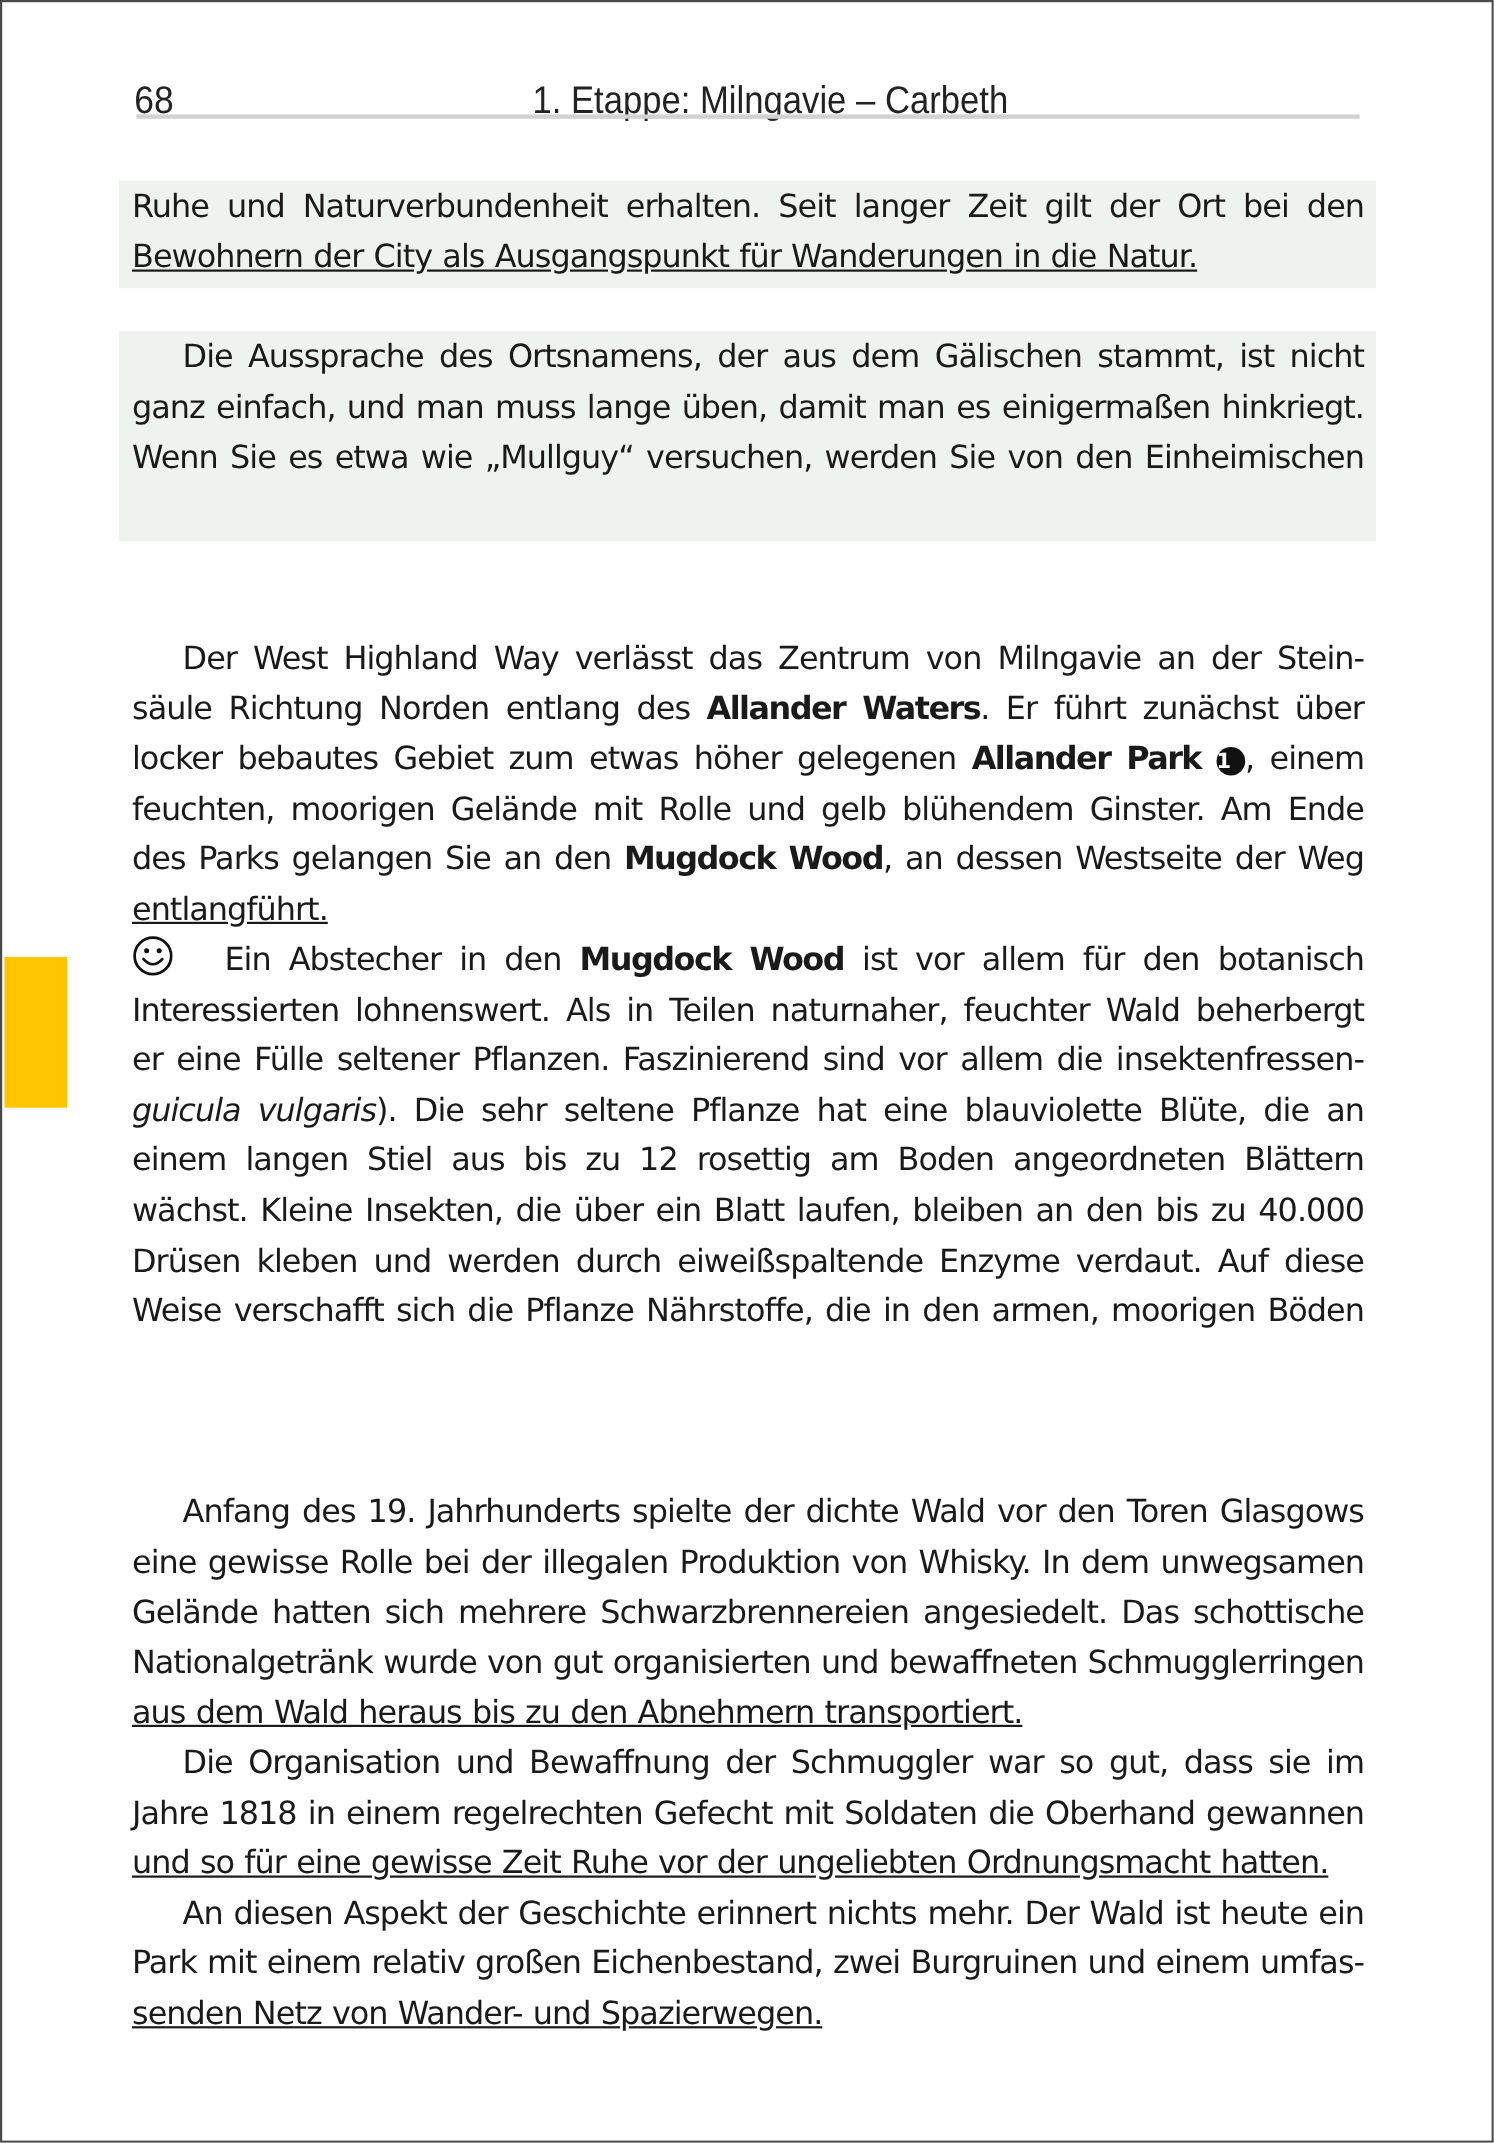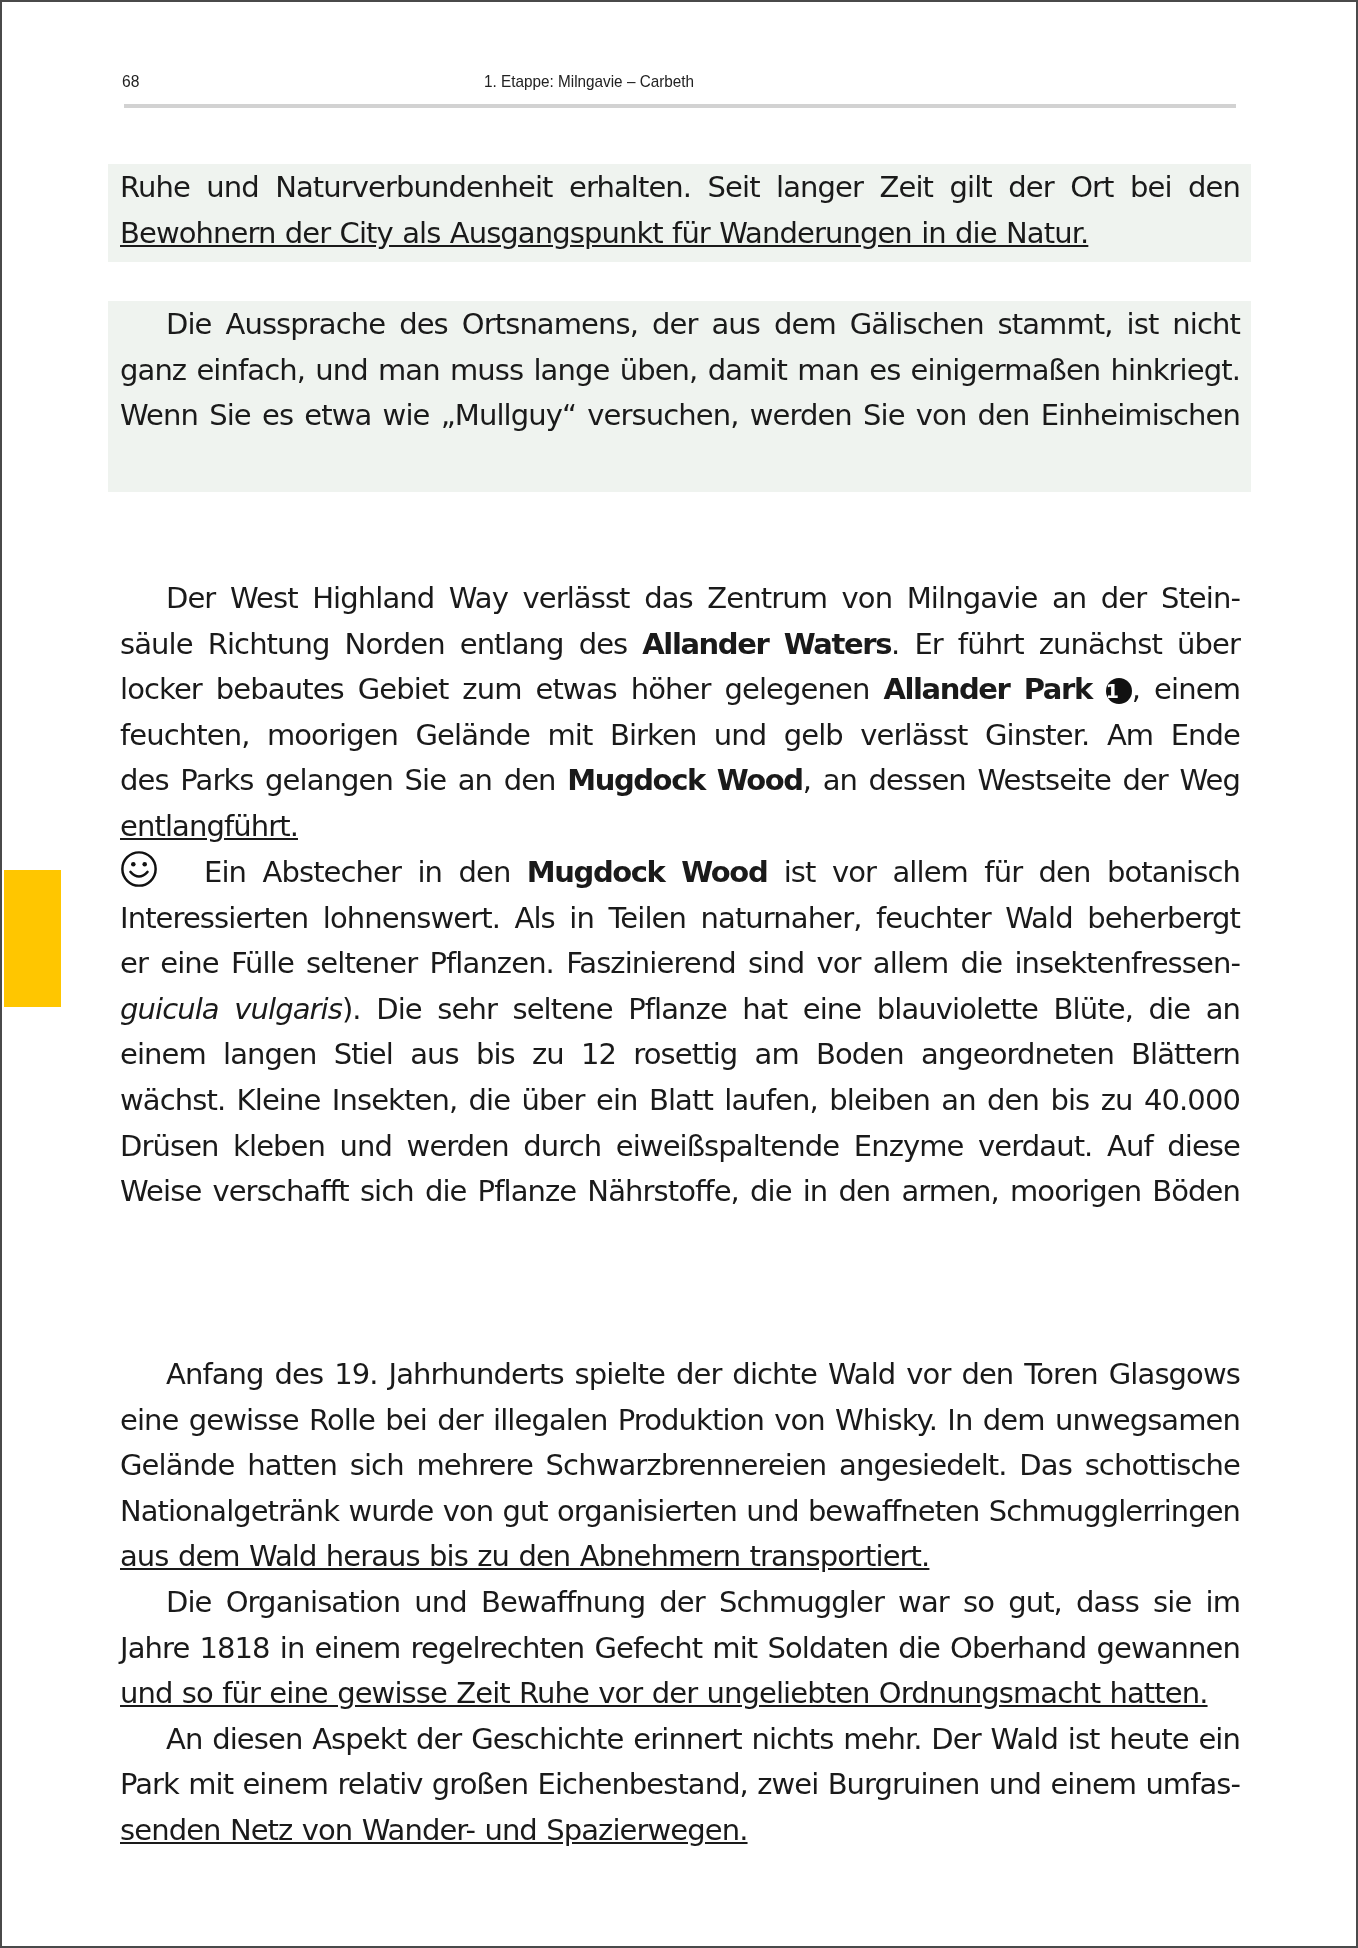--- a/index.html
+++ b/index.html
@@ -23,21 +23,21 @@
       border: 2px solid #4a4a4a;
       background: #ffffff;
     }
     .header {
       position: absolute;
       left: 120px;
       top: 66px;
       width: 1116px;
       height: 40px;
       font-family: "Liberation Sans", sans-serif;
-      font-size: 17px;
+      font-size: 35px;
       color: #222;
     }
     .header .page-num {
       position: absolute;
       left: 0; top: 4px;
       transform: scaleX(0.92);
       transform-origin: left top;
     }
     .header .running-title {
       position: absolute;
@@ -137,21 +137,21 @@
   <div class="text-block" style="top:300px;">
     <span class="line" style="padding-left:46px;">Die Aussprache des Ortsnamens, der aus dem Gälischen stammt, ist nicht</span>
     <span class="line">ganz einfach, und man muss lange üben, damit man es einigermaßen hinkriegt.</span>
     <span class="line">Wenn Sie es etwa wie „Mullguy“ versuchen, werden Sie von den Einheimischen</span>
   </div>
 
   <div class="text-block" style="top:574px;">
     <span class="line" style="padding-left:46px;">Der West Highland Way verlässt das Zentrum von Milngavie an der Stein-</span>
     <span class="line"><span>säule Richtung Norden entlang des </span><b class="term">Allander Waters</b><span>. Er führt zunächst über</span></span>
     <span class="line"><span>locker bebautes Gebiet zum etwas höher gelegenen </span><b class="term">Allander Park</b> <span class="circled">1</span><span>, einem</span></span>
-    <span class="line">feuchten, moorigen Gelände mit Birken und gelb verlässt Ginster. Am Ende</span>
+    <span class="line">feuchten, moorigen Gelände mit Rolle und gelb blühendem Ginster. Am Ende</span>
     <span class="line"><span>des Parks gelangen Sie an den </span><b class="term">Mugdock Wood</b><span>, an dessen Westseite der Weg</span></span>
     <span class="line last">entlangführt.</span>
   </div>
 
   <div class="yellow-tab"></div>
 
   <div class="text-block" style="top:848px;">
     <span class="line"><svg class="smiley" viewBox="0 0 40 40">
           <circle cx="20" cy="20" r="17.5" fill="none" stroke="#111" stroke-width="2.6"></circle>
           <circle cx="14" cy="15" r="2.4" fill="#111"></circle>

